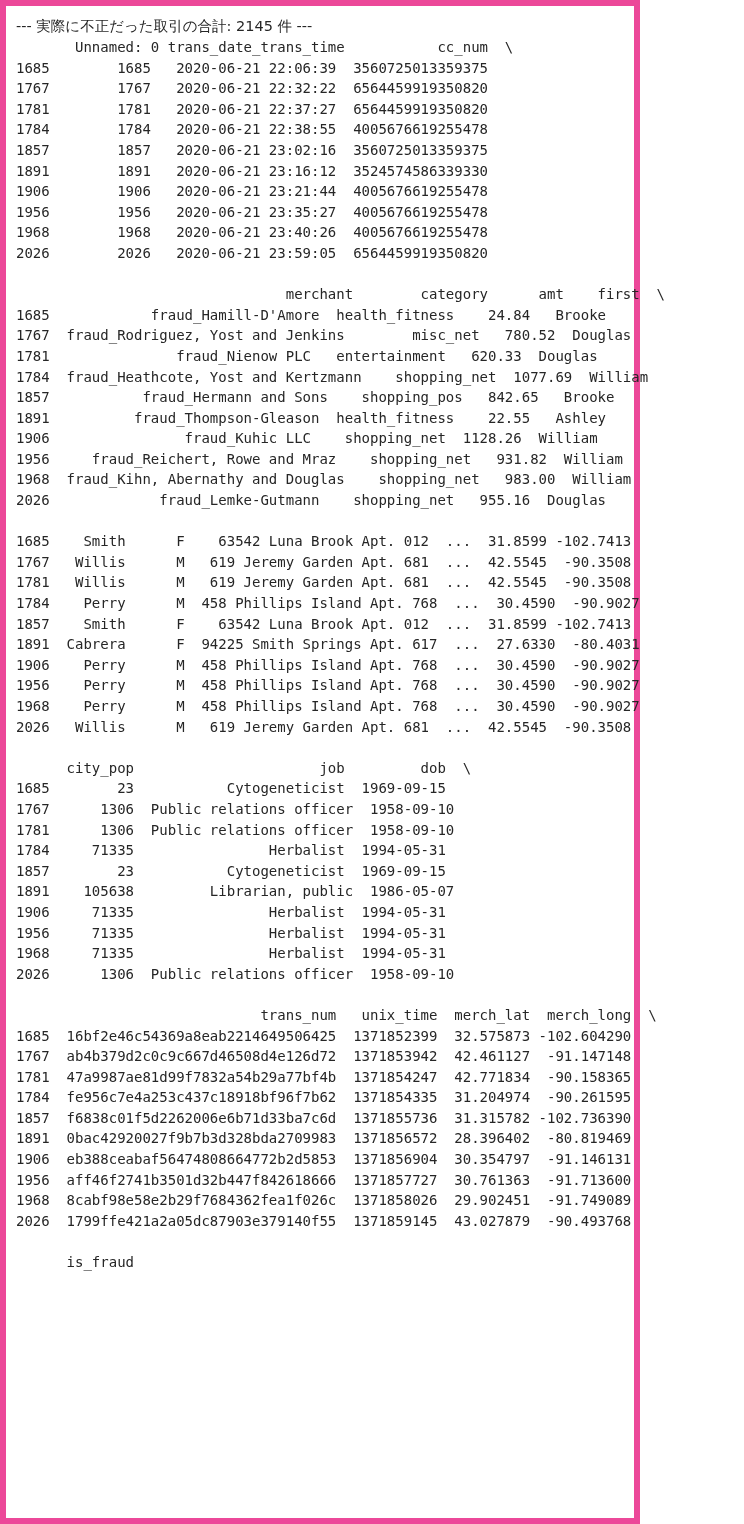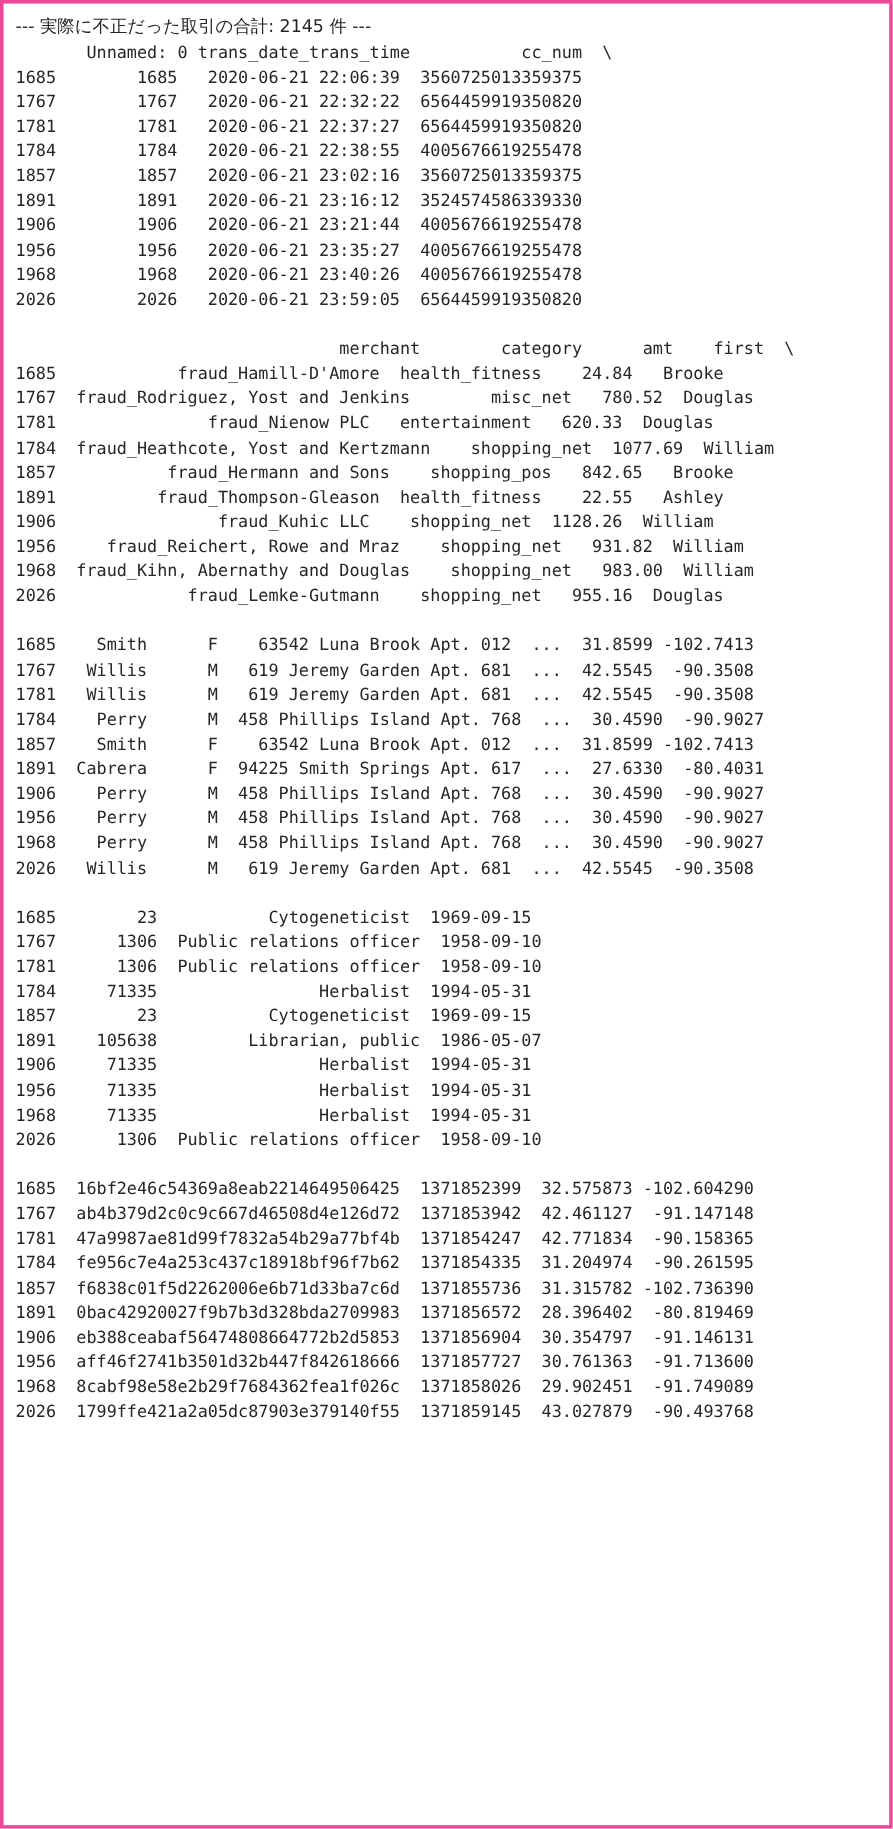--- a/index.html
+++ b/index.html
@@ -9,23 +9,23 @@
     background: #ffffff;
   }
   body {
     width: 744px;
     height: 1524px;
     overflow: hidden;
     font-family: "DejaVu Sans Mono", "Liberation Mono", monospace;
   }
   #console {
     box-sizing: border-box;
-    width: 744px;
+    width: 640px;
     height: 1524px;
-    border: 3px solid #ec4899;
+    border: 6px solid #ec4899;
     background: #ffffff;
     padding: 10px 0 0 10px;
   }
   pre.out {
     margin: 0;
     padding: 0;
     font-family: "DejaVu Sans Mono", "Liberation Mono", monospace;
     font-size: 14px;
     line-height: 20.6px;
     color: #262626;
@@ -81,40 +81,43 @@
 1784    Perry      M  458 Phillips Island Apt. 768  ...  30.4590  -90.9027
 1857    Smith      F    63542 Luna Brook Apt. 012  ...  31.8599 -102.7413
 1891  Cabrera      F  94225 Smith Springs Apt. 617  ...  27.6330  -80.4031
 1906    Perry      M  458 Phillips Island Apt. 768  ...  30.4590  -90.9027
 1956    Perry      M  458 Phillips Island Apt. 768  ...  30.4590  -90.9027
 1968    Perry      M  458 Phillips Island Apt. 768  ...  30.4590  -90.9027
 2026   Willis      M   619 Jeremy Garden Apt. 681  ...  42.5545  -90.3508</pre>
 
   <pre class="out spacer"> </pre>
 
+  <pre class="out">      city_pop                      job         dob  \</pre>
   <pre class="out">1685        23           Cytogeneticist  1969-09-15
 1767      1306  Public relations officer  1958-09-10
 1781      1306  Public relations officer  1958-09-10
 1784     71335                Herbalist  1994-05-31
 1857        23           Cytogeneticist  1969-09-15
 1891    105638         Librarian, public  1986-05-07
 1906     71335                Herbalist  1994-05-31
 1956     71335                Herbalist  1994-05-31
 1968     71335                Herbalist  1994-05-31
 2026      1306  Public relations officer  1958-09-10</pre>
 
   <pre class="out spacer"> </pre>
 
+  <pre class="out">                             trans_num   unix_time  merch_lat  merch_long  \</pre>
   <pre class="out">1685  16bf2e46c54369a8eab2214649506425  1371852399  32.575873 -102.604290
 1767  ab4b379d2c0c9c667d46508d4e126d72  1371853942  42.461127  -91.147148
 1781  47a9987ae81d99f7832a54b29a77bf4b  1371854247  42.771834  -90.158365
 1784  fe956c7e4a253c437c18918bf96f7b62  1371854335  31.204974  -90.261595
 1857  f6838c01f5d2262006e6b71d33ba7c6d  1371855736  31.315782 -102.736390
 1891  0bac42920027f9b7b3d328bda2709983  1371856572  28.396402  -80.819469
 1906  eb388ceabaf56474808664772b2d5853  1371856904  30.354797  -91.146131
 1956  aff46f2741b3501d32b447f842618666  1371857727  30.761363  -91.713600
 1968  8cabf98e58e2b29f7684362fea1f026c  1371858026  29.902451  -91.749089
 2026  1799ffe421a2a05dc87903e379140f55  1371859145  43.027879  -90.493768</pre>
 
   <pre class="out spacer"> </pre>
 
+  <pre class="out">      is_fraud</pre>
 
 </div>
 
 </body></html>

